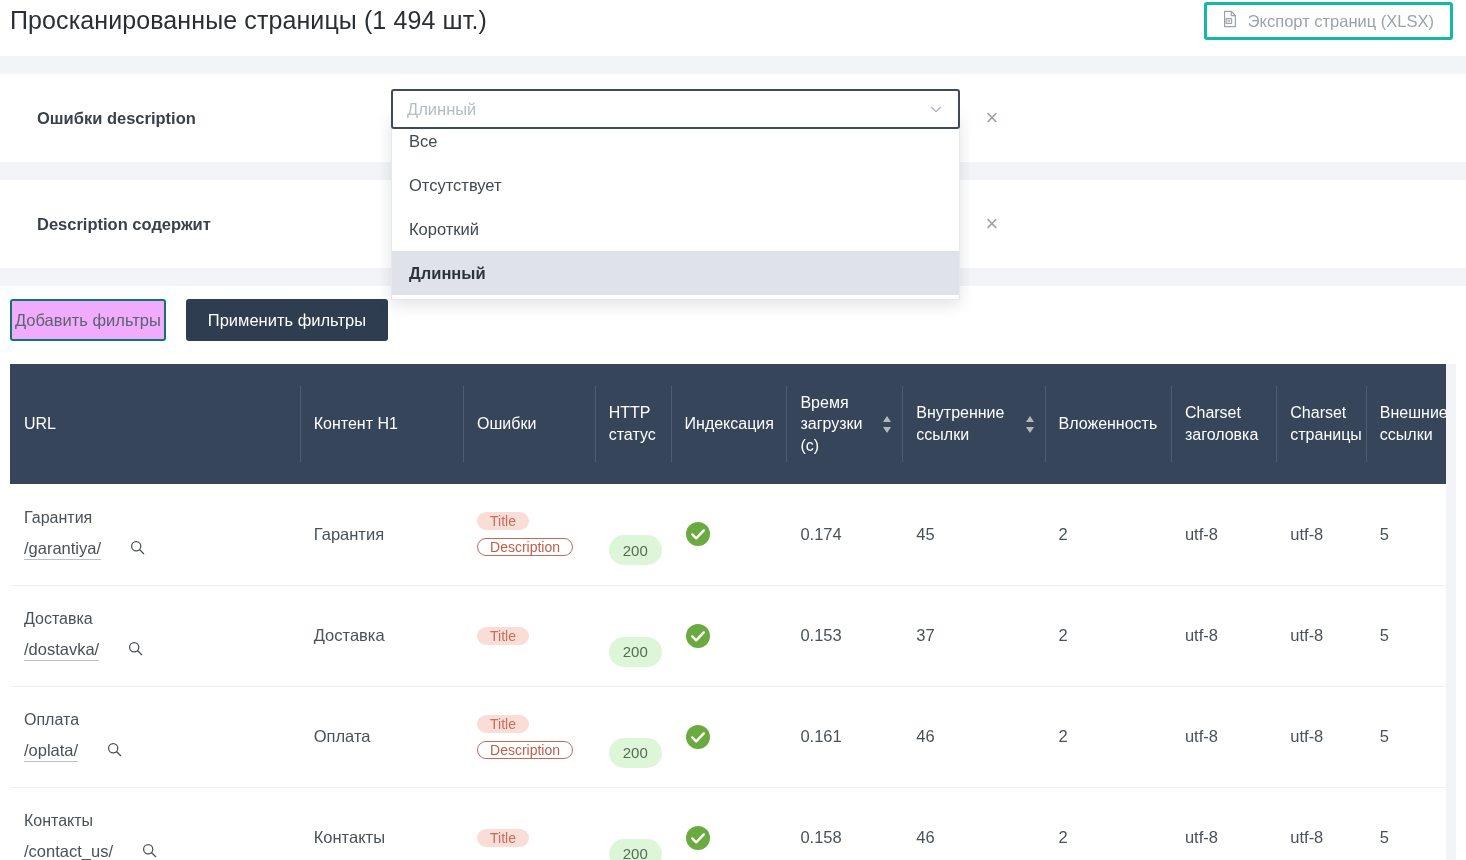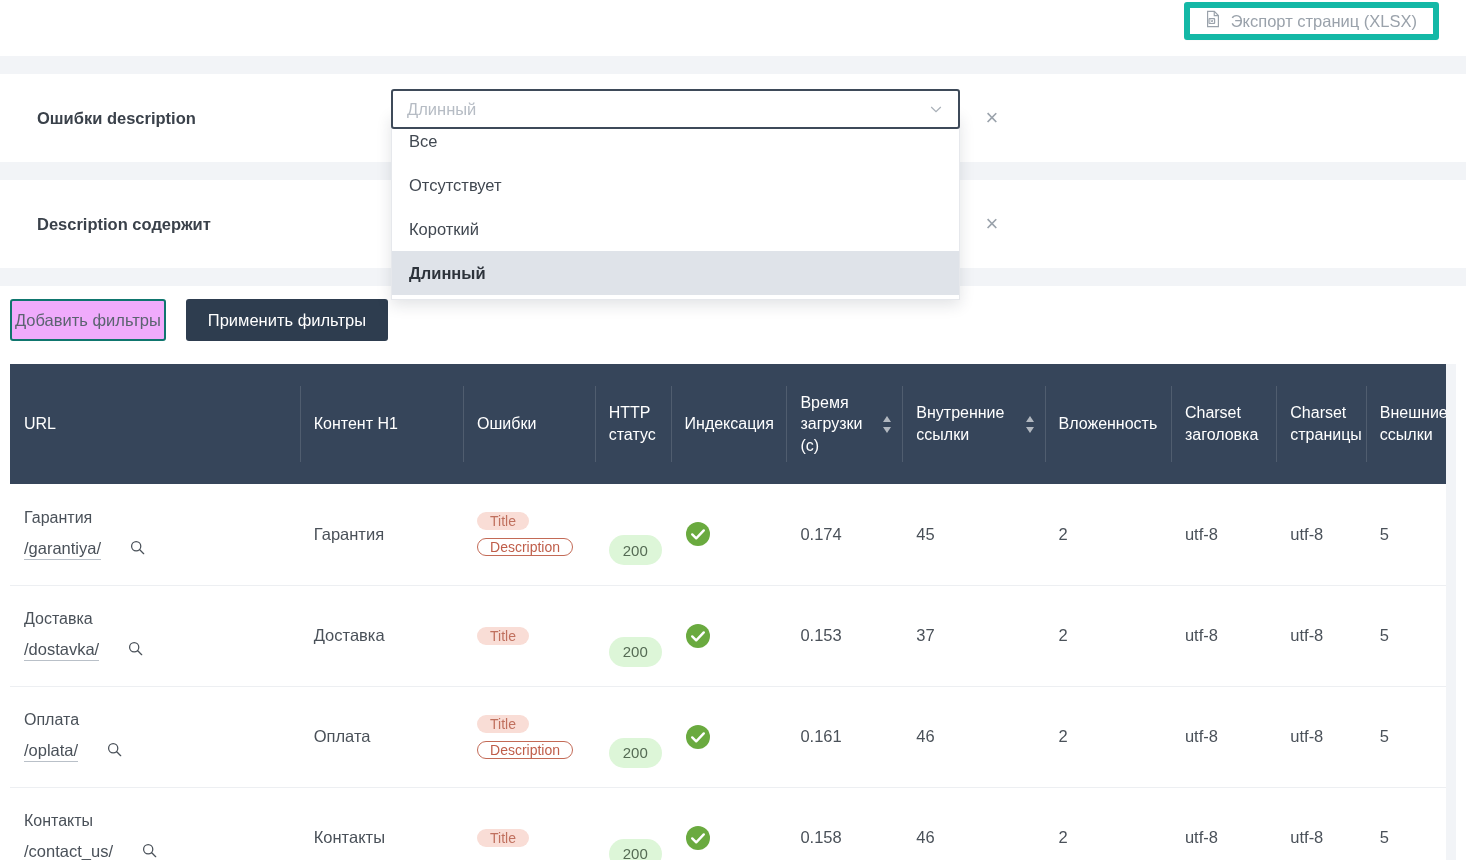--- a/index.html
+++ b/index.html
@@ -23,26 +23,26 @@
     position: absolute;
     left: 10px; top: 6px;
     font-size: 25px;
     color: #2b2f33;
     font-weight: 400;
     letter-spacing: .1px;
     white-space: nowrap;
   }
   .export-btn {
     position: absolute;
-    right: 27px; top: 2px;
+    right: 13px; top: 2px;
     height: 38px;
     display: flex; align-items: center; gap: 9px;
     padding: 0 16px 0 14px;
     background: #fff;
-    border: 6px solid #14b8a6;
+    border: 3px solid #14b8a6;
     border-radius: 3px;
     color: #9aa2ab;
     font-size: 16.5px;
     cursor: pointer;
     box-shadow: 0 1px 1px rgba(0,0,0,.02);
   }
   .export-btn .lbl { white-space: nowrap; }
 
   
   .filters { position: relative; }
@@ -259,20 +259,21 @@
     padding: 0 14px;
     margin-top: 32px;
   }
 
   .check-ico { width: 26px; height: 26px; display: block; }
 </style>
 </head>
 <body>
 
 <div class="page-head">
+  <div class="page-title">Просканированные страницы (1 494 шт.)</div>
 
   <div class="export-btn">
     <span>
       <svg viewBox="0 0 20 20" width="18" height="18" fill="none" stroke="#9aa2ab" stroke-width="1.3">
         <path d="M4 1.6h7.5L16 6.1V18.4H4z"></path>
         <path d="M11.4 1.7v4.5H16"></path>
         <rect x="5.6" y="9.6" width="6.2" height="5.4" rx=".6"></rect>
         <path d="M7.1 11.1l3.2 2.5M10.3 11.1l-3.2 2.5" stroke-width="1"></path>
       </svg>
     </span>

